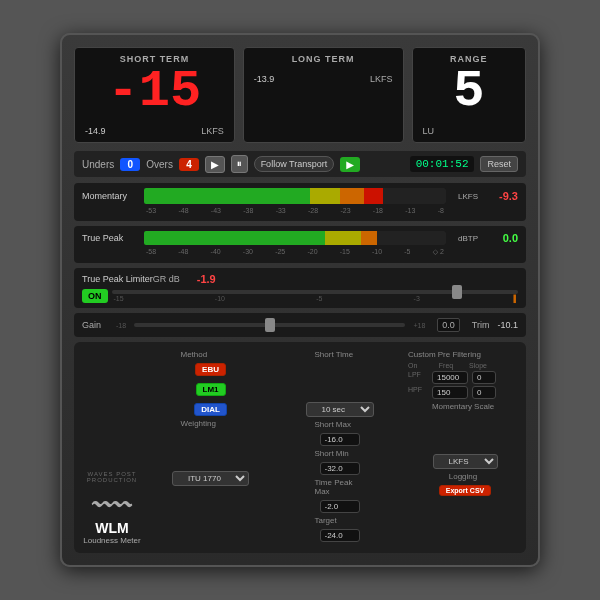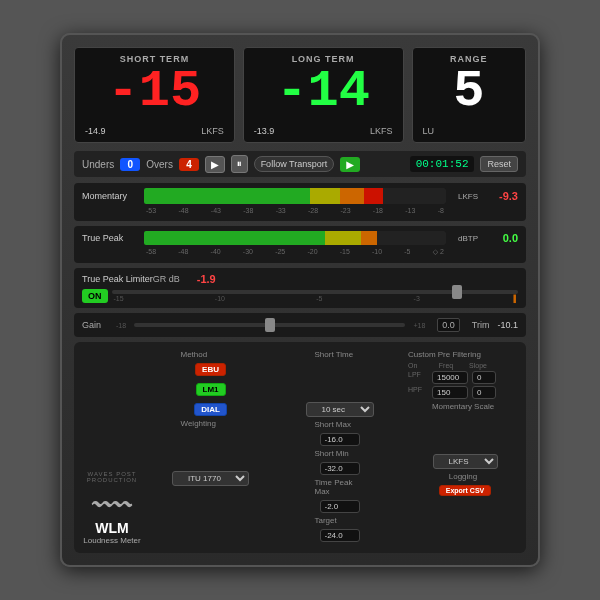--- a/index.html
+++ b/index.html
@@ -240,21 +240,20 @@
     <div class="meter-box short-term">
       <div class="meter-label">SHORT TERM</div>
       <div class="meter-value-large red">-15</div>
       <div class="meter-sub">
         <span class="meter-sub-val">-14.9</span>
         <span class="meter-unit">LKFS</span>
       </div>
     </div>
     <div class="meter-box long-term">
       <div class="meter-label">LONG TERM</div>
-      <div class="meter-value-large green">-14</div>
       <div class="meter-sub">
         <span class="meter-sub-val">-13.9</span>
         <span class="meter-unit">LKFS</span>
       </div>
     </div>
     <div class="meter-box range">
       <div class="meter-label">RANGE</div>
       <div class="meter-value-large white">5</div>
       <div class="meter-sub">
         <span class="meter-unit">LU</span>

